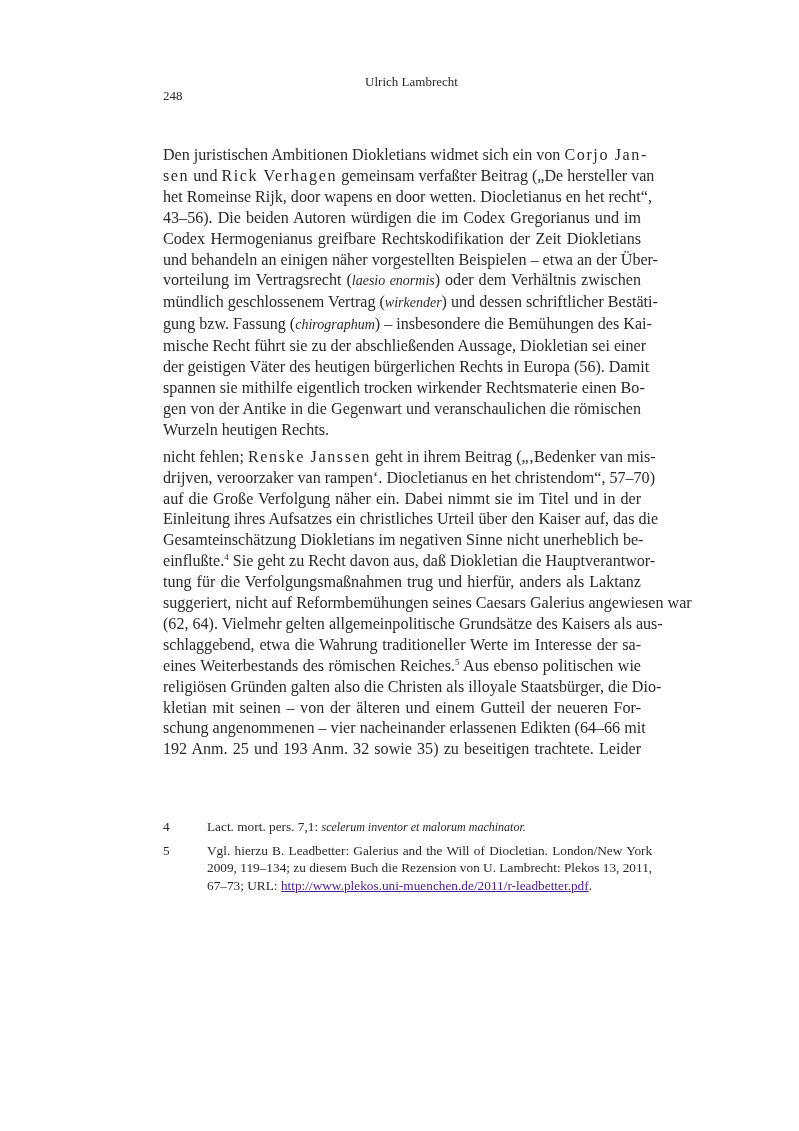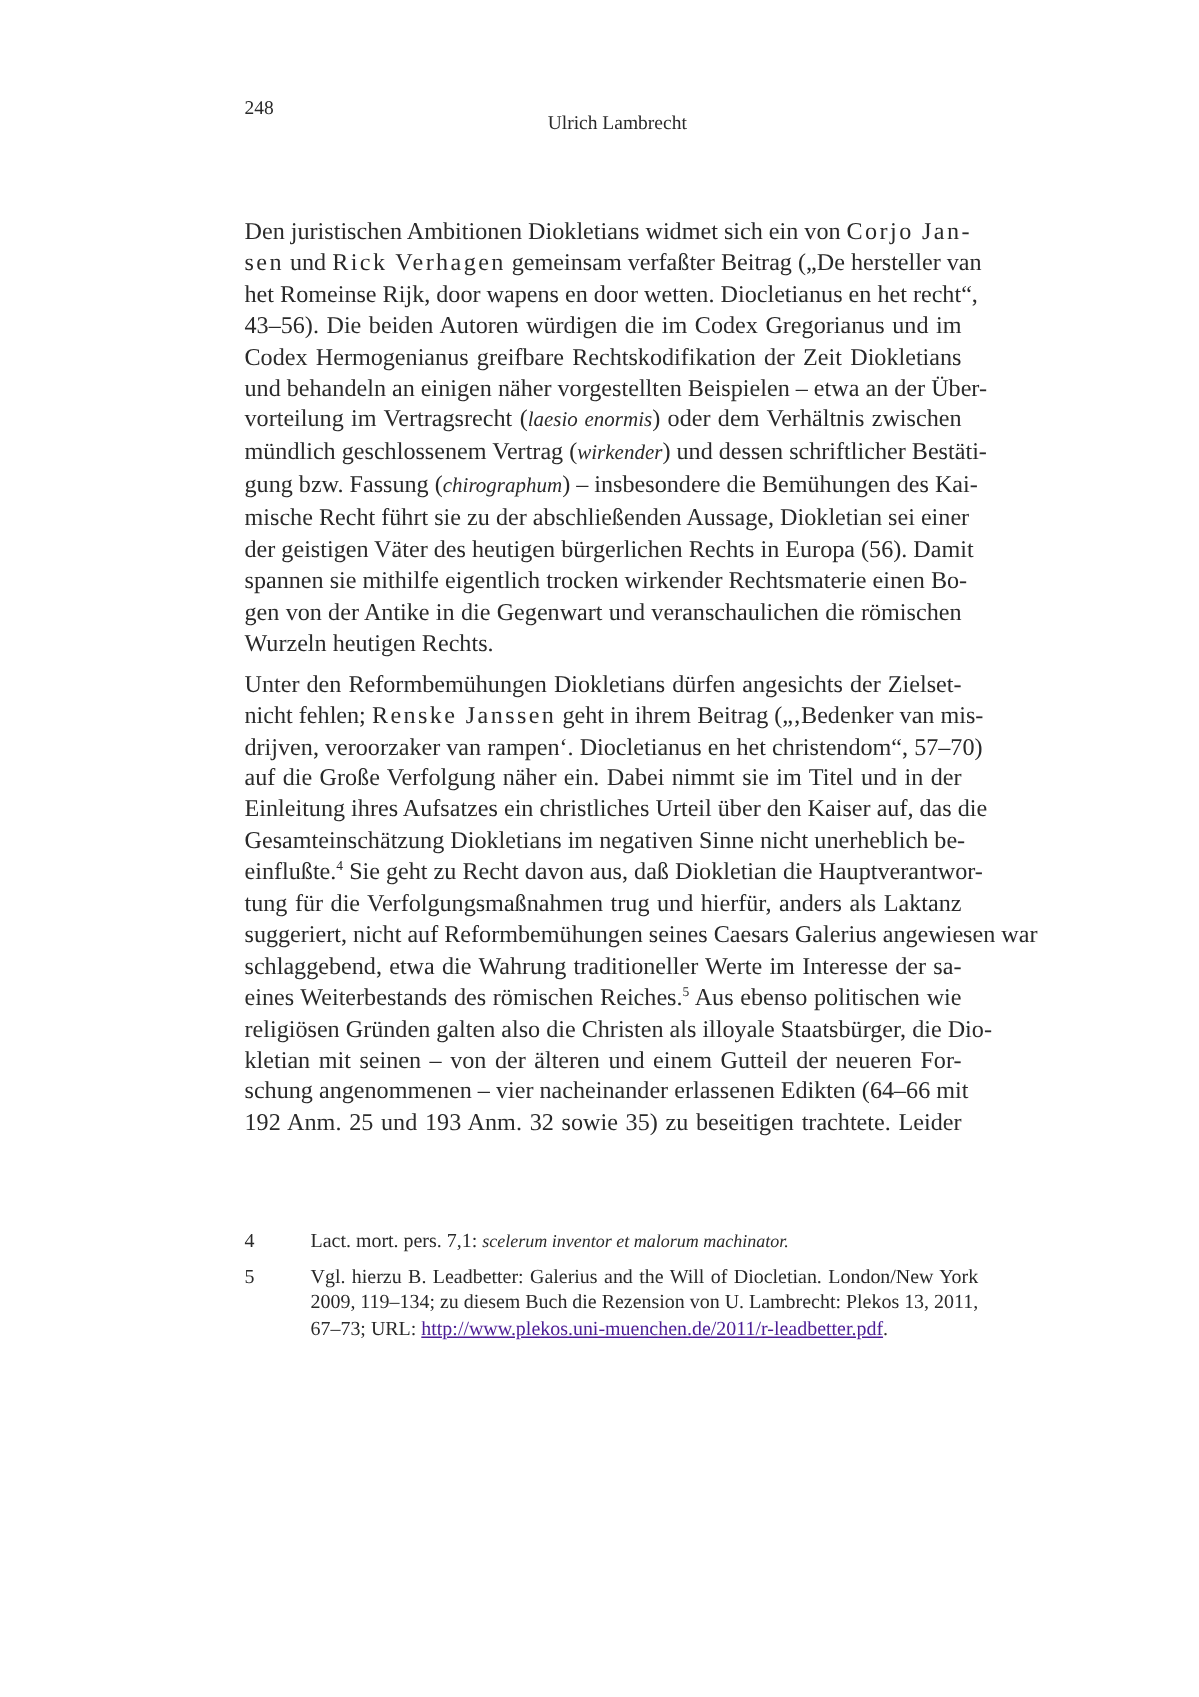--- a/index.html
+++ b/index.html
@@ -1,18 +1,18 @@
 <!DOCTYPE html>
 <html><head>
 <meta charset="utf-8">
 <style>
   html, body { margin: 0; padding: 0; background: #ffffff; }
   body { width: 799px; height: 1131px; position: relative; overflow: hidden;
          font-family: "Liberation Serif", "DejaVu Serif", serif; color: #2a2a2a; }
-  .page-number { position: absolute; left: 163px; top: 64px; font-size: 13px; }
+  .page-number { position: absolute; left: 163px; top: 88px; font-size: 13px; }
   .running-head { position: absolute; left: 0; width: 799px; text-align: center; top: 74px; font-size: 13px; margin-left: 12px; }
   .body-text { position: absolute; left: 163px; top: 145px; width: 478px; font-size: 16.1px; line-height: 20.9px; }
   .para { margin: 0; }
   .para + .para { margin-top: 6px; }
   .line { display: block; white-space: nowrap; text-align: justify; text-align-last: justify; }
   .line.last { text-align-last: left; }
   .sp { letter-spacing: 1.6px; }
   .it { font-style: italic; font-size: 14px; }
   sup { font-size: 9px; vertical-align: 6px; line-height: 0; }
   .footnotes { position: absolute; left: 163px; top: 818px; width: 478px; font-size: 13.3px; line-height: 17.5px; }
@@ -43,29 +43,29 @@
       <span class="line">vorteilung im Vertragsrecht (<em class="it">laesio enormis</em>) oder dem Verhältnis zwischen</span>
       <span class="line">mündlich geschlossenem Vertrag (<em class="it">wirkender</em>) und dessen schriftlicher Bestäti-</span>
       <span class="line">gung bzw. Fassung (<em class="it">chirographum</em>) – insbesondere die Bemühungen des Kai-</span>
       <span class="line">mische Recht führt sie zu der abschließenden Aussage, Diokletian sei einer</span>
       <span class="line">der geistigen Väter des heutigen bürgerlichen Rechts in Europa (56). Damit</span>
       <span class="line">spannen sie mithilfe eigentlich trocken wirkender Rechtsmaterie einen Bo-</span>
       <span class="line">gen von der Antike in die Gegenwart und veranschaulichen die römischen</span>
       <span class="line last">Wurzeln heutigen Rechts.</span>
     </p>
     <p class="para">
-      <span class="line">Unter den Reformbemühungen Diokletians dürfen angesichts der Zielset-</span>
       <span class="line">nicht fehlen; <span class="sp">Renske Janssen</span> geht in ihrem Beitrag („‚Bedenker van mis-</span>
       <span class="line">drijven, veroorzaker van rampen‘. Diocletianus en het christendom“, 57–70)</span>
       <span class="line">auf die Große Verfolgung näher ein. Dabei nimmt sie im Titel und in der</span>
       <span class="line">Einleitung ihres Aufsatzes ein christliches Urteil über den Kaiser auf, das die</span>
       <span class="line">Gesamteinschätzung Diokletians im negativen Sinne nicht unerheblich be-</span>
       <span class="line">einflußte.<sup>4</sup> Sie geht zu Recht davon aus, daß Diokletian die Hauptverantwor-</span>
       <span class="line">tung für die Verfolgungsmaßnahmen trug und hierfür, anders als Laktanz</span>
       <span class="line">suggeriert, nicht auf Reformbemühungen seines Caesars Galerius angewiesen war</span>
+      <span class="line">(62, 64). Vielmehr gelten allgemeinpolitische Grundsätze des Kaisers als aus-</span>
       <span class="line">schlaggebend, etwa die Wahrung traditioneller Werte im Interesse der sa-</span>
       <span class="line">eines Weiterbestands des römischen Reiches.<sup>5</sup> Aus ebenso politischen wie</span>
       <span class="line">religiösen Gründen galten also die Christen als illoyale Staatsbürger, die Dio-</span>
       <span class="line">kletian mit seinen – von der älteren und einem Gutteil der neueren For-</span>
       <span class="line">schung angenommenen – vier nacheinander erlassenen Edikten (64–66 mit</span>
       <span class="line">192 Anm. 25 und 193 Anm. 32 sowie 35) zu beseitigen trachtete. Leider</span>
     </p>
   </div>
 
 <div class="footnotes" id="footnotes">

